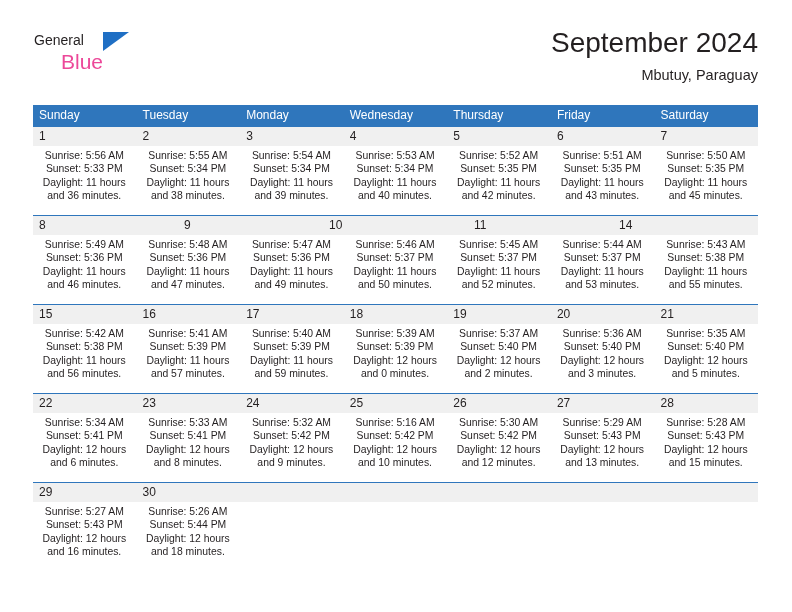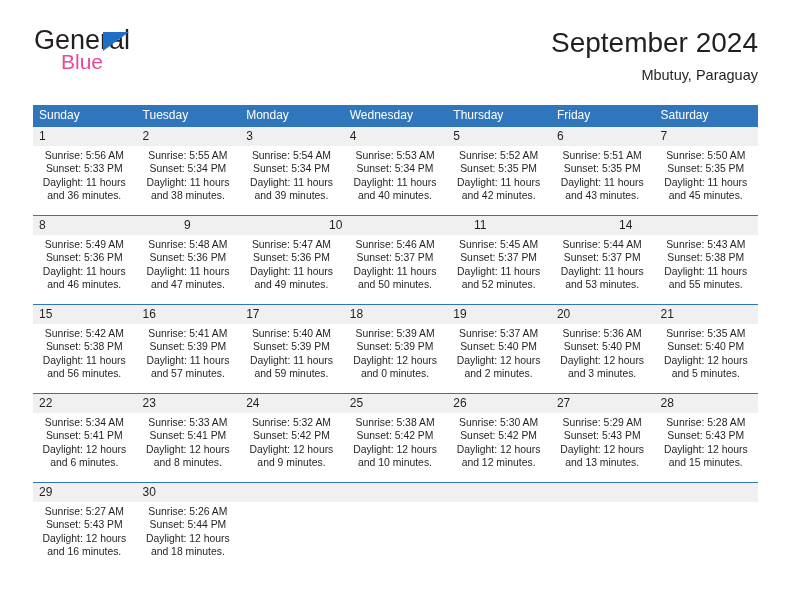--- a/index.html
+++ b/index.html
@@ -32,21 +32,21 @@
     position: absolute;
     left: 0;
     top: 0;
     width: 200px;
     height: 58px;
   }
   .logo-general {
     position: absolute;
     left: 1px;
     top: 2px;
-    font-size: 27px;
+    font-size: 14px;
     letter-spacing: 0px;
     color: #231f20;
     font-family: "Liberation Sans", sans-serif;
     line-height: 24px;
   }
   .logo-tri {
     position: absolute;
     left: 70px;
     top: 6px;
     width: 0;
@@ -366,21 +366,21 @@
           <div class="line">Daylight: 12 hours</div>
           <div class="line">and 8 minutes.</div>
         </div>
         <div class="cellbody">
           <div class="line">Sunrise: 5:32 AM</div>
           <div class="line">Sunset: 5:42 PM</div>
           <div class="line">Daylight: 12 hours</div>
           <div class="line">and 9 minutes.</div>
         </div>
         <div class="cellbody">
-          <div class="line">Sunrise: 5:38 AM</div>
+          <div class="line">Sunrise: 5:16 AM</div>
           <div class="line">Sunset: 5:42 PM</div>
           <div class="line">Daylight: 12 hours</div>
           <div class="line">and 10 minutes.</div>
         </div>
         <div class="cellbody">
           <div class="line">Sunrise: 5:30 AM</div>
           <div class="line">Sunset: 5:42 PM</div>
           <div class="line">Daylight: 12 hours</div>
           <div class="line">and 12 minutes.</div>
         </div>

